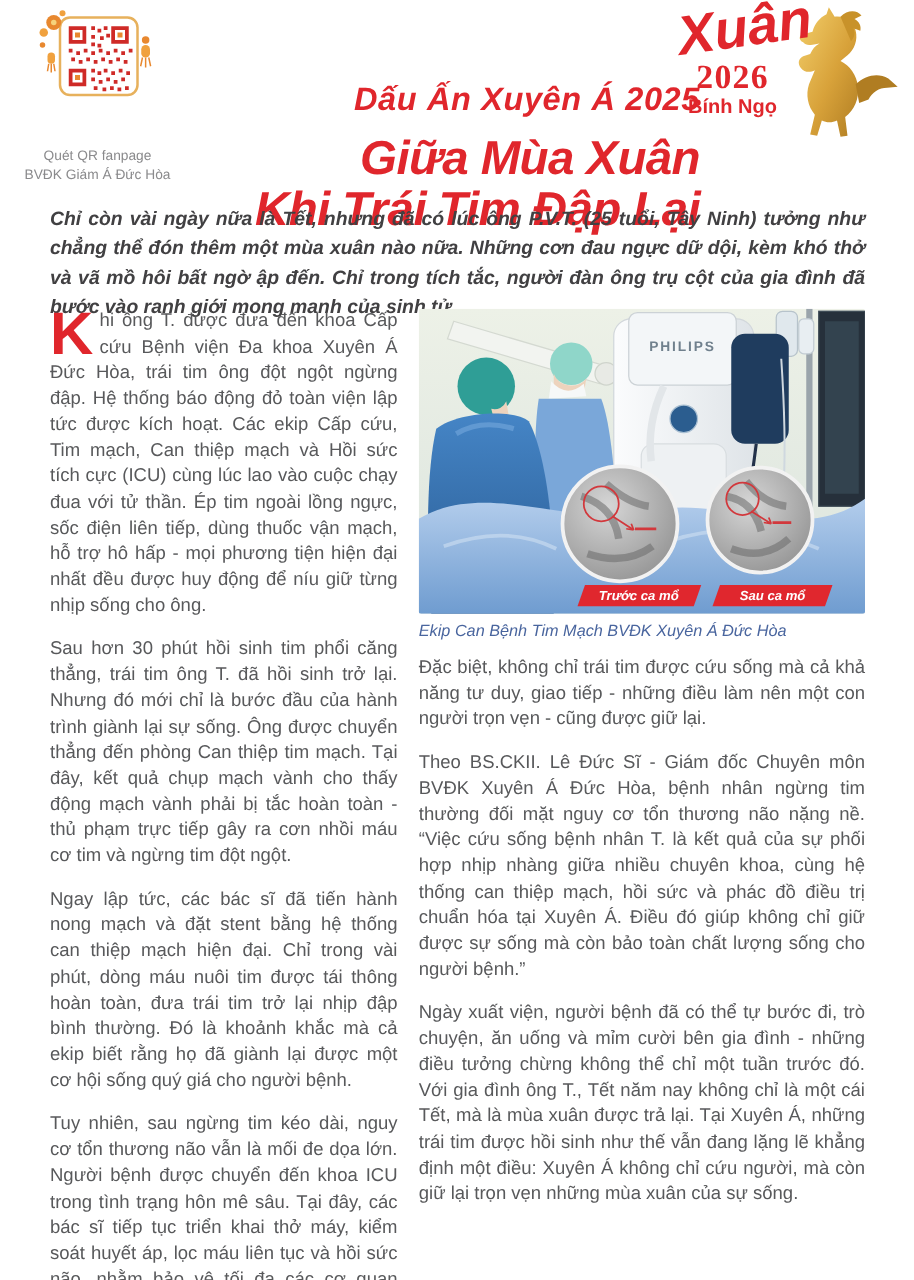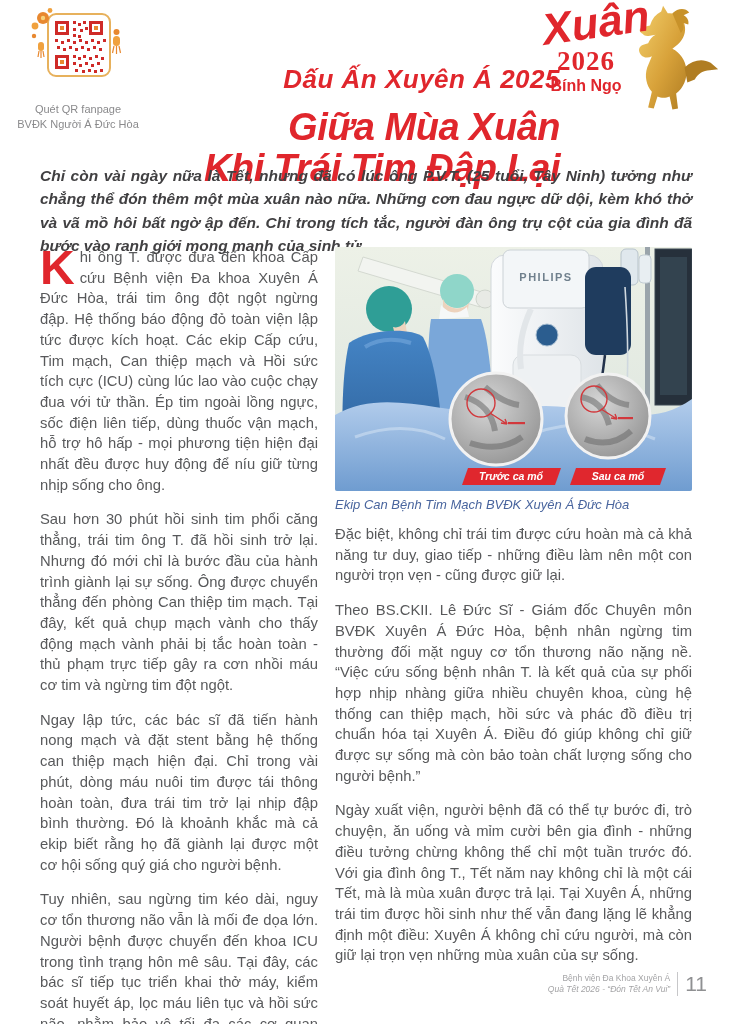--- a/index.html
+++ b/index.html
@@ -8,21 +8,21 @@
     position: relative;
     width: 731px; height: 1024px;
     margin: 0 auto;
     background: #ffffff;
     font-family: "Liberation Sans", sans-serif;
     overflow: hidden;
   }
   
   .qr-block { position:absolute; left:16px; top:8px; width:124px; text-align:center; }
   .qr-frame { position:relative; width:96px; height:86px; margin:0 auto; }
-  .qr-caption { margin-top:8px; font-size:11px; line-height:1.35; color:#8a8a8c; }
+  .qr-caption { margin-top:24px; font-size:11px; line-height:1.35; color:#8a8a8c; }
   .header-center { position:absolute; left:150px; top:22px; width:410px; text-align:right; color:#e0262c;margin-top:42px; }
   .kicker { font-size:26px; font-weight:bold; font-style:italic; letter-spacing:.5px; }
   .main-title { margin-top:12px; font-size:38px; font-weight:bold; font-style:italic; line-height:1.08; letter-spacing:-.5px; }
   .year-block { position:absolute; left:542px; top:4px; width:185px; display:flex; align-items:flex-start; }
   .year-script { width:88px; text-align:center; color:#e0262c; }
   .year-word { font-size:44px; font-weight:bold; font-style:italic; transform:rotate(-8deg); line-height:.9; }
   .year-num { font-size:27px; font-weight:bold; font-family:"Liberation Serif", serif; margin-top:2px; letter-spacing:1px; }
   .year-zodiac { font-size:16px; font-weight:bold; margin-top:0; }
   
   .lead {
@@ -93,21 +93,21 @@
           <rect x="8" y="34" width="6" height="9" rx="3" fill="#f0a13e"></rect>
             <path d="M11 43 l0 7 M9 43 l-1 6 M13 43 l1 6" stroke="#e8882f" stroke-width="1.2" fill="none"></path>
           <rect x="83" y="28" width="7" height="10" rx="3.5" fill="#f0a13e"></rect>
             <circle cx="86.5" cy="24" r="3" fill="#e8882f"></circle>
             <path d="M86.5 38 l0 8 M84 38 l-1.5 7 M89 38 l1.5 7" stroke="#e8882f" stroke-width="1.2" fill="none"></path>
         </g>
       </svg>
     </div>
     <div class="qr-caption">
       <div>Quét QR fanpage</div>
-      <div>BVĐK Người Á Đức Hòa</div>
+      <div>BVĐK Giám Á Đức Hòa</div>
     </div>
   </div>
 
   <div class="header-center">
     <div class="kicker">Dấu Ấn Xuyên Á 2025</div>
     <div class="main-title">
       <div>Giữa Mùa Xuân</div>
       <div>Khi Trái Tim Đập Lại</div>
     </div>
   </div>
@@ -234,28 +234,20 @@
             <text x="176" y="233" text-anchor="middle" font-size="10.5" font-style="italic" font-weight="bold" fill="#ffffff">Trước ca mổ</text>
           </g>
           <g>
             <path d="M241,221 L331,221 L325,238 L235,238 Z" fill="#e0272e"></path>
             <text x="283" y="233" text-anchor="middle" font-size="10.5" font-style="italic" font-weight="bold" fill="#ffffff">Sau ca mổ</text>
           </g>
         </svg>
         <div class="photo-caption">Ekip Can Bệnh Tim Mạch BVĐK Xuyên Á Đức Hòa</div>
       </div>
 
-      <p class="body-par">Đặc biệt, không chỉ trái tim được cứu hoàn mà cả khả năng tư duy, giao tiếp - những điều làm nên một con người trọn vẹn - cũng được giữ lại.</p>
+      <p class="body-par">Đặc biệt, không chỉ trái tim được cứu sống mà cả khả năng tư duy, giao tiếp - những điều làm nên một con người trọn vẹn - cũng được giữ lại.</p>
       <p class="body-par">Theo BS.CKII. Lê Đức Sĩ - Giám đốc Chuyên môn BVĐK Xuyên Á Đức Hòa, bệnh nhân ngừng tim thường đối mặt nguy cơ tổn thương não nặng nề. “Việc cứu sống bệnh nhân T. là kết quả của sự phối hợp nhịp nhàng giữa nhiều chuyên khoa, cùng hệ thống can thiệp mạch, hồi sức và phác đồ điều trị chuẩn hóa tại Xuyên Á. Điều đó giúp không chỉ giữ được sự sống mà còn bảo toàn chất lượng sống cho người bệnh.”</p>
       <p class="body-par">Ngày xuất viện, người bệnh đã có thể tự bước đi, trò chuyện, ăn uống và mỉm cười bên gia đình - những điều tưởng chừng không thể chỉ một tuần trước đó. Với gia đình ông T., Tết năm nay không chỉ là một cái Tết, mà là mùa xuân được trả lại. Tại Xuyên Á, những trái tim được hồi sinh như thế vẫn đang lặng lẽ khẳng định một điều: Xuyên Á không chỉ cứu người, mà còn giữ lại trọn vẹn những mùa xuân của sự sống.</p>
     </div>
   </div>
 
-  <div class="footer">
-    <div class="footer-text">
-      <div>Bệnh viện Đa Khoa Xuyên Á</div>
-      <div class="footer-line2">Quà Tết 2026 - “Đón Tết An Vui”</div>
-    </div>
-    <div class="footer-divider"></div>
-    <div class="footer-page">11</div>
-  </div>
 
 </div>
 
 </body></html>

